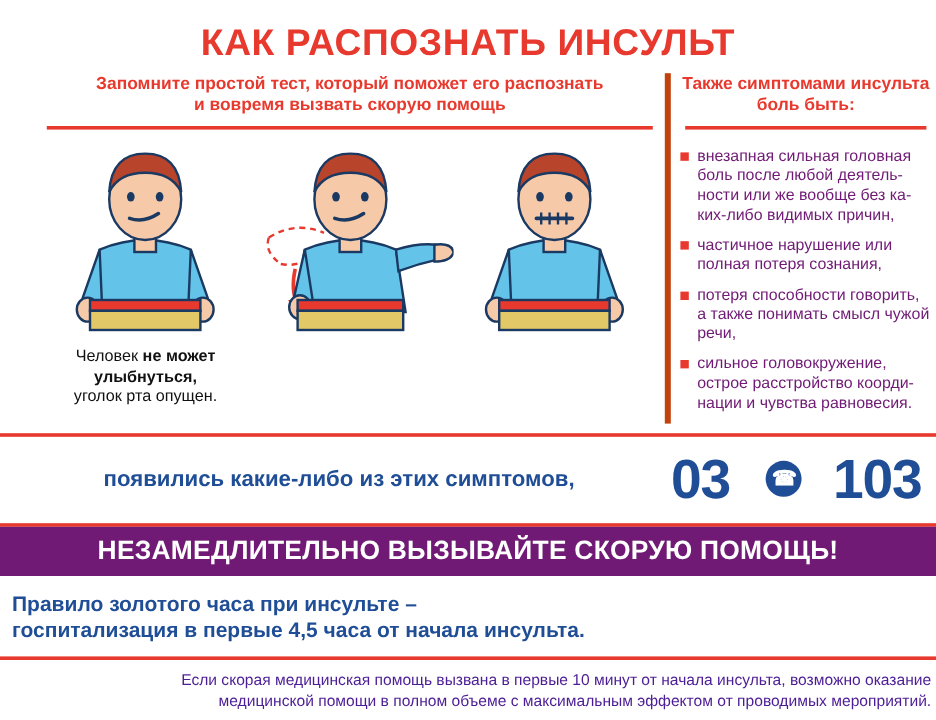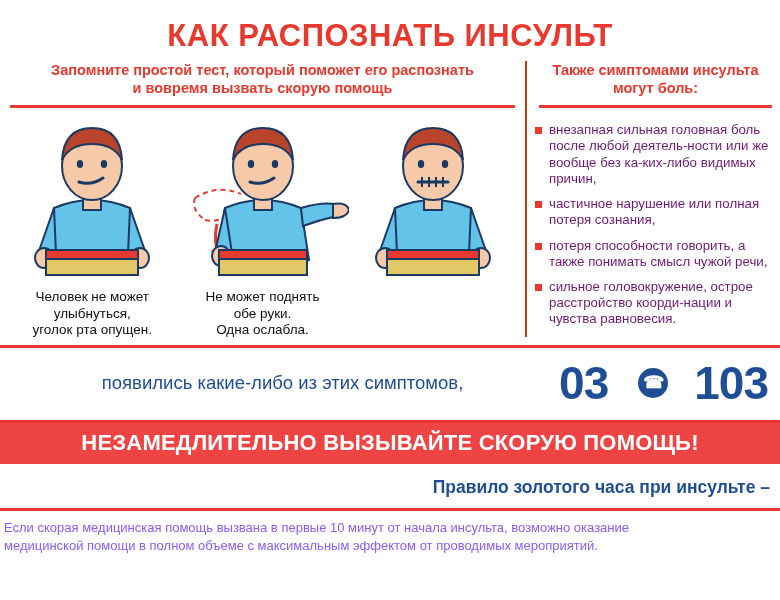--- a/index.html
+++ b/index.html
@@ -29,32 +29,33 @@
     font-weight: bold;
     letter-spacing: 0.5px;
     padding-top: 20px;
     line-height: 1;
   }
 
   
   .columns {
     display: flex;
     margin-top: 10px;
+    padding-left: 29px;
   }
   .col-left {
     width: 525px;
     box-sizing: border-box;
     padding: 0 6px;
   }
   .col-right {
     width: 255px;
     box-sizing: border-box;
     padding-left: 8px;
     padding-right: 4px;
-    border-left: 2px solid #c2410c;
+    border-left: 5px solid #c2410c;
   }
 
   .subtitle {
     color: #e8392e;
     font-size: 14.5px;
     font-weight: bold;
     text-align: center;
     line-height: 1.25;
   }
   .rule-red {
@@ -86,21 +87,21 @@
     display: block;
     margin: 0 auto;
   }
   .caption {
     text-align: center;
     font-size: 13.5px;
     color: #111;
     line-height: 1.22;
     margin-top: 4px;
   }
-  .caption b { font-weight: normal; }
+  .caption b { font-weight: bold; }
 
   
   .bullets {
     list-style: none;
     margin: 14px 0 0 0;
     padding: 0;
   }
   .bullets li {
     position: relative;
     padding-left: 14px;
@@ -138,21 +139,21 @@
   .wait-strong {
     font-size: 25px;
     font-weight: bold;
   }
   .wait-rest {
     font-size: 20px;
     font-weight: bold;
   }
   .band-line2 {
     font-size: 18.5px;
-    font-weight: normal;
+    font-weight: bold;
     color: #1f4e96;
   }
   .numbers {
     display: flex;
     align-items: center;
     color: #1f4e96;
     font-size: 46px;
     font-weight: bold;
     padding-right: 6px;
     letter-spacing: -1px;
@@ -166,47 +167,47 @@
     display: inline-flex;
     align-items: center;
     justify-content: center;
     margin: 0 2px 0 6px;
     color: #fff;
     font-size: 17px;
   }
 
   
   .band-red {
-    background: #ef4444;
+    background: #701a75;
     color: #ffffff;
     text-align: center;
     font-size: 22px;
     font-weight: bold;
     padding: 7px 0 8px 0;
     letter-spacing: 0.2px;
   }
 
   
   .golden {
-    text-align: right;
+    text-align: left;
     color: #1f4e96;
     font-size: 17.5px;
     font-weight: bold;
     line-height: 1.28;
     padding: 12px 10px 10px 10px;
   }
   .rule-red-bottom {
     height: 3px;
     background: #e8392e;
     margin: 0 0 0 0;
   }
   .footnote {
-    text-align: left;
+    text-align: right;
     font-size: 13px;
-    color: #8b5cf6;
+    color: #4c1d95;
     line-height: 1.35;
     padding: 8px 4px 0 4px;
   }
 </style>
 </head>
 <body>
 
 <div class="poster">
 
   <div class="title">КАК РАСПОЗНАТЬ ИНСУЛЬТ</div>
@@ -276,25 +277,20 @@
             <rect x="42" y="139" width="88" height="16" fill="#e2c866" stroke="#1b3a63" stroke-width="2"></rect>
 
             <rect x="77" y="72" width="18" height="18" fill="#f6c9a8" stroke="#1b3a63" stroke-width="2"></rect>
 
             <ellipse cx="86" cy="46" rx="30" ry="34" fill="#f6c9a8" stroke="#1b3a63" stroke-width="2"></ellipse>
             <path d="M56 40 q2 -32 30 -32 q28 0 30 32 q-8 -16 -30 -16 q-22 0 -30 16 z" fill="#b8442b" stroke="#1b3a63" stroke-width="2"></path>
             <ellipse cx="74" cy="44" rx="3.2" ry="4" fill="#1b3a63"></ellipse>
             <ellipse cx="98" cy="44" rx="3.2" ry="4" fill="#1b3a63"></ellipse>
             <path d="M73 62 q12 4 24 -4" fill="none" stroke="#1b3a63" stroke-width="3" stroke-linecap="round"></path>
           </svg>
-          <div class="caption">
-            <b>Не может поднять</b><br>
-            <b>обе руки.</b><br>
-            <span>Одна ослабла.</span>
-          </div>
         </div>
 
         <div class="figure">
           <svg class="fig-svg" width="150" height="165" viewBox="0 0 150 165">
             <path d="M37 88 q38 -16 76 0 l10 52 h-96 z" fill="#63c3e8" stroke="#1b3a63" stroke-width="2"></path>
             <path d="M37 88 l-14 40 q-2 8 6 10 l10 -4 z" fill="#63c3e8" stroke="#1b3a63" stroke-width="2"></path>
             <path d="M113 88 l14 40 q2 8 -6 10 l-10 -4 z" fill="#63c3e8" stroke="#1b3a63" stroke-width="2"></path>
             <ellipse cx="27" cy="138" rx="9" ry="10" fill="#f6c9a8" stroke="#1b3a63" stroke-width="2"></ellipse>
             <ellipse cx="123" cy="138" rx="9" ry="10" fill="#f6c9a8" stroke="#1b3a63" stroke-width="2"></ellipse>
             <rect x="29" y="130" width="92" height="9" fill="#e8392e" stroke="#1b3a63" stroke-width="2"></rect>
@@ -309,21 +305,21 @@
             <path d="M64 57 v10 M71 57 v10 M78 57 v10 M85 57 v10" stroke="#1b3a63" stroke-width="2"></path>
           </svg>
         </div>
 
       </div>
     </div>
 
     <div class="col-right">
       <div class="right-title">
         <div>Также симптомами инсульта</div>
-        <div>могут боль:</div>
+        <div>боль быть:</div>
       </div>
       <div class="rule-red"></div>
       <ul class="bullets">
         <li>внезапная сильная головная боль после любой деятель-ности или же вообще без ка-ких-либо видимых причин,</li>
         <li>частичное нарушение или полная потеря сознания,</li>
         <li>потеря способности говорить, а также понимать смысл чужой речи,</li>
         <li>сильное головокружение, острое расстройство коорди-нации и чувства равновесия.</li>
       </ul>
     </div>
   </div>
@@ -336,20 +332,21 @@
       <span>03</span>
       <span class="phone-badge">☎</span>
       <span>103</span>
     </div>
   </div>
 
   <div class="band-red">НЕЗАМЕДЛИТЕЛЬНО ВЫЗЫВАЙТЕ СКОРУЮ ПОМОЩЬ!</div>
 
   <div class="golden">
     <div>Правило золотого часа при инсульте –</div>
+    <div>госпитализация в первые 4,5 часа от начала инсульта.</div>
   </div>
   <div class="rule-red-bottom"></div>
 
   <div class="footnote">
     <div>Если скорая медицинская помощь вызвана в первые 10 минут от начала инсульта, возможно оказание</div>
     <div>медицинской помощи в полном объеме с максимальным эффектом от проводимых мероприятий.</div>
   </div>
 
 </div>
 

